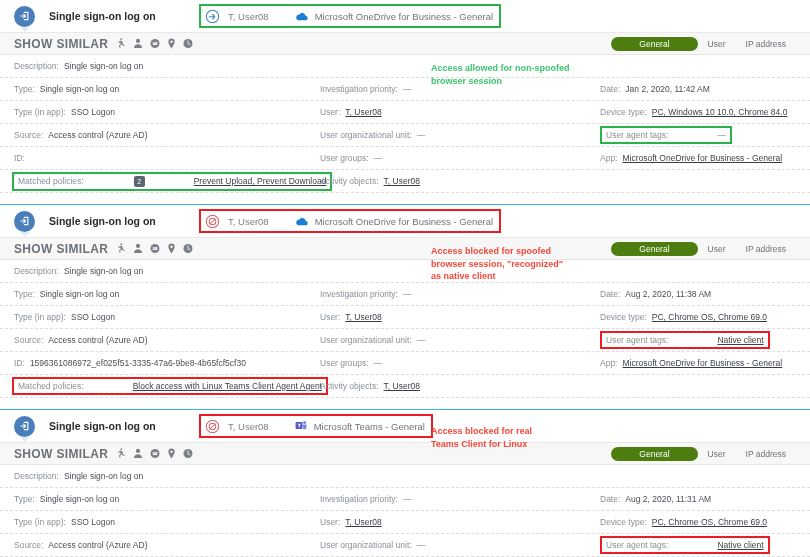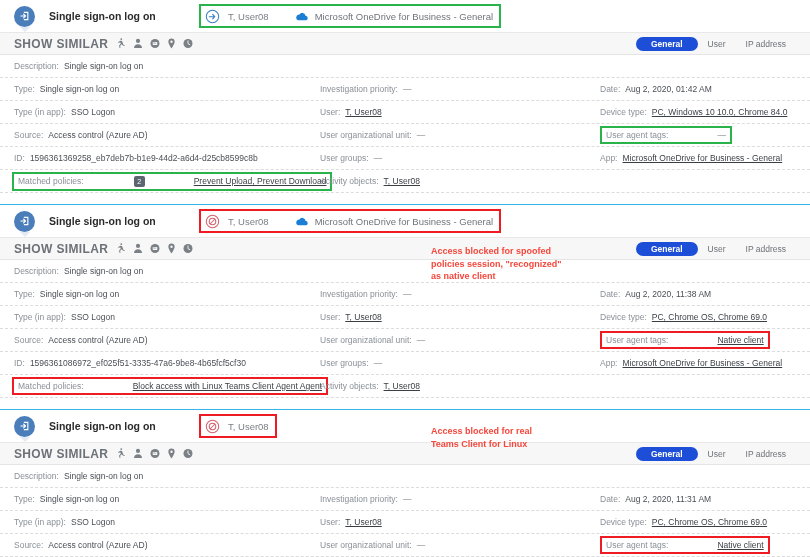--- a/index.html
+++ b/index.html
@@ -86,22 +86,22 @@
   }
   .similar-icons { display:flex; align-items:center; margin-left: 8px; gap: 7px; }
   .similar-icons span { display:flex; align-items:center; }
 
   .tabs { position:absolute; right: 14px; top: 0; height:22px; display:flex; align-items:center; gap: 0; }
   .tab {
     font-size: 8.5px; color: #6d7278; padding: 0 10px; line-height: 14px;
     display:flex; align-items:center; height:14px;
   }
   .tab.active {
-    background: #1d4ed8; color:#fff; border-radius: 8px; height: 14px;
-    padding: 0 15px; font-weight: 700;
+    background: #4d7c0f; color:#fff; border-radius: 8px; height: 14px;
+    padding: 0 28px; font-weight: 400;
   }
 
   
   .detail-body { padding: 0 0 0 0; }
   .drow {
     display: flex;
     height: 23px;
     align-items: center;
     border-bottom: 1px dashed #dcdcdc;
     font-size: 8.5px;
@@ -227,21 +227,21 @@
         <span class="cell c1">
             <span class="lbl">Type:</span>
             <span class="val">Single sign-on log on</span>
           </span>
         <span class="cell c2">
             <span class="lbl">Investigation priority:</span>
             <span class="val dash">—</span>
           </span>
         <span class="cell c3">
             <span class="lbl">Date:</span>
-            <span class="val">Aug 2, 2020, 01:42 AM</span>
+            <span class="val">Jan 2, 2020, 11:42 AM</span>
           </span>
       </div>
       <div class="drow">
         <span class="cell c1">
             <span class="lbl">Type (in app):</span>
             <span class="val">SSO Logon</span>
           </span>
         <span class="cell c2">
             <span class="lbl">User:</span>
             <a class="link">T, User08</a>
@@ -263,21 +263,20 @@
         <span class="cell c3">
             <span class="hl hl-green">
               <span class="lbl">User agent tags:</span>
               <span class="val dash">—</span>
             </span>
           </span>
       </div>
       <div class="drow">
         <span class="cell c1">
             <span class="lbl">ID:</span>
-            <span class="val">1596361369258_eb7deb7b-b1e9-44d2-a6d4-d25cb8599c8b</span>
           </span>
         <span class="cell c2">
             <span class="lbl">User groups:</span>
             <span class="val dash">—</span>
           </span>
         <span class="cell c3">
             <span class="lbl">App:</span>
             <a class="link">Microsoft OneDrive for Business - General</a>
           </span>
       </div>
@@ -462,20 +461,31 @@
       <span class="act-title">Single sign-on log on</span>
       <span class="act-meta box-red">
         <span class="verdict">
           <svg width="15" height="15" viewBox="0 0 16 16">
             <circle cx="8" cy="8" r="6.6" fill="none" stroke="#d4606a" stroke-width="1.1"></circle>
             <circle cx="8" cy="8" r="3.5" fill="none" stroke="#d4606a" stroke-width="1.1"></circle>
             <path d="M5.6 10.4 10.4 5.6" stroke="#d4606a" stroke-width="1.1" stroke-linecap="round"></path>
           </svg>
         </span>
         <span class="meta-user">T, User08</span>
+        <span class="app-chip">
+          <span>
+            <svg width="12" height="11" viewBox="0 0 14 13">
+              <rect x="0.6" y="2.4" width="8.2" height="8.2" rx="1.2" fill="#5059c9"></rect>
+              <path d="M3 4.3h3.9v1H5.6v3.5h-1.2V5.3H3z" fill="#fff"></path>
+              <circle cx="11.2" cy="3" r="1.8" fill="#7b83eb"></circle>
+              <path d="M9.5 5.4h4v3.4a2 2 0 0 1-2 2h-2z" fill="#7b83eb"></path>
+            </svg>
+          </span>
+          <span class="app-name">Microsoft Teams - General</span>
+        </span>
       </span>
     </div>
 
     <div class="similar-bar">
       <span class="similar-label">SHOW SIMILAR</span>
       <span class="similar-icons">
         <span>
             <svg width="10" height="11" viewBox="0 0 12 13">
               <path d="M7.4 1.2a1.1 1.1 0 1 1-2.2 0 1.1 1.1 0 0 1 2.2 0zM5 3.3 2.6 5l.6 1 1.8-1.1.7 1.8-2 2.1.6 3.1 1.1-.2-.4-2.5 1.9-1.9 1.3 1.7 2 .6.3-1.1-1.6-.5L7.2 3.6z" fill="#7b8086"></path>
             </svg>
@@ -561,19 +571,21 @@
             <span class="hl hl-red">
               <span class="lbl">User agent tags:</span>
               <a class="link">Native client</a>
             </span>
           </span>
       </div>
 
     </div>
   </div>
 
+  <div class="annot green" style="left:431px; top:62px;">Access allowed for non-spoofed
+browser session</div>
   <div class="annot red" style="left:431px; top:245px;">Access blocked for spoofed
-policies session, "recognized"
+browser session, "recognized"
 as native client</div>
   <div class="annot red" style="left:431px; top:425px;">Access blocked for real
 Teams Client for Linux</div>
 
 </div>
 
 </body></html>

